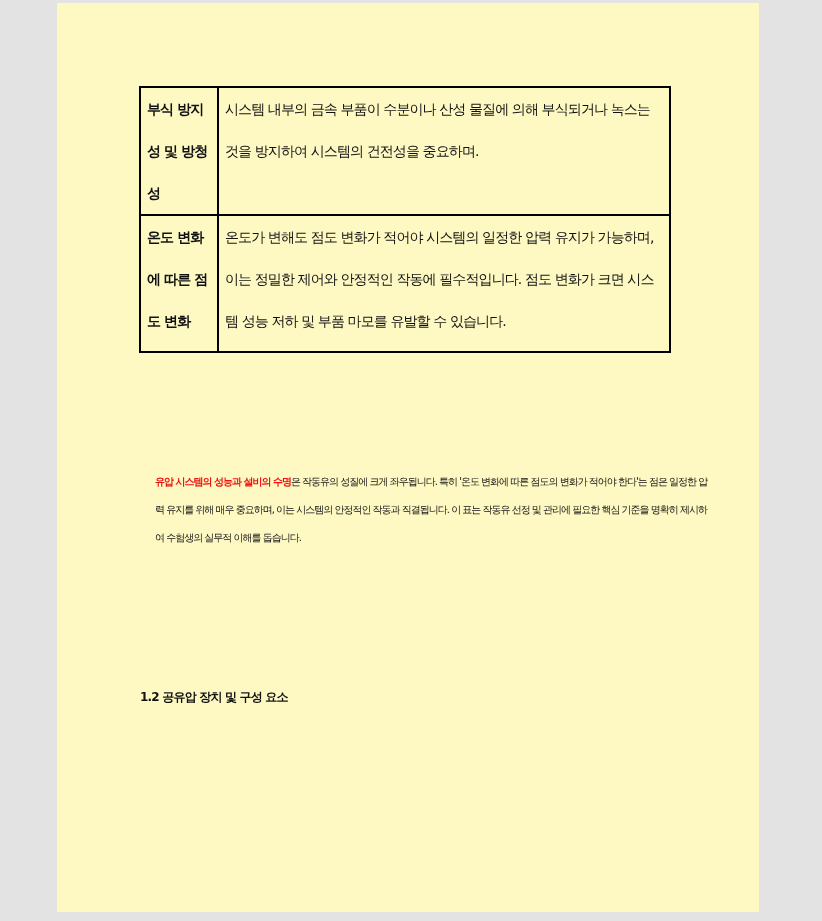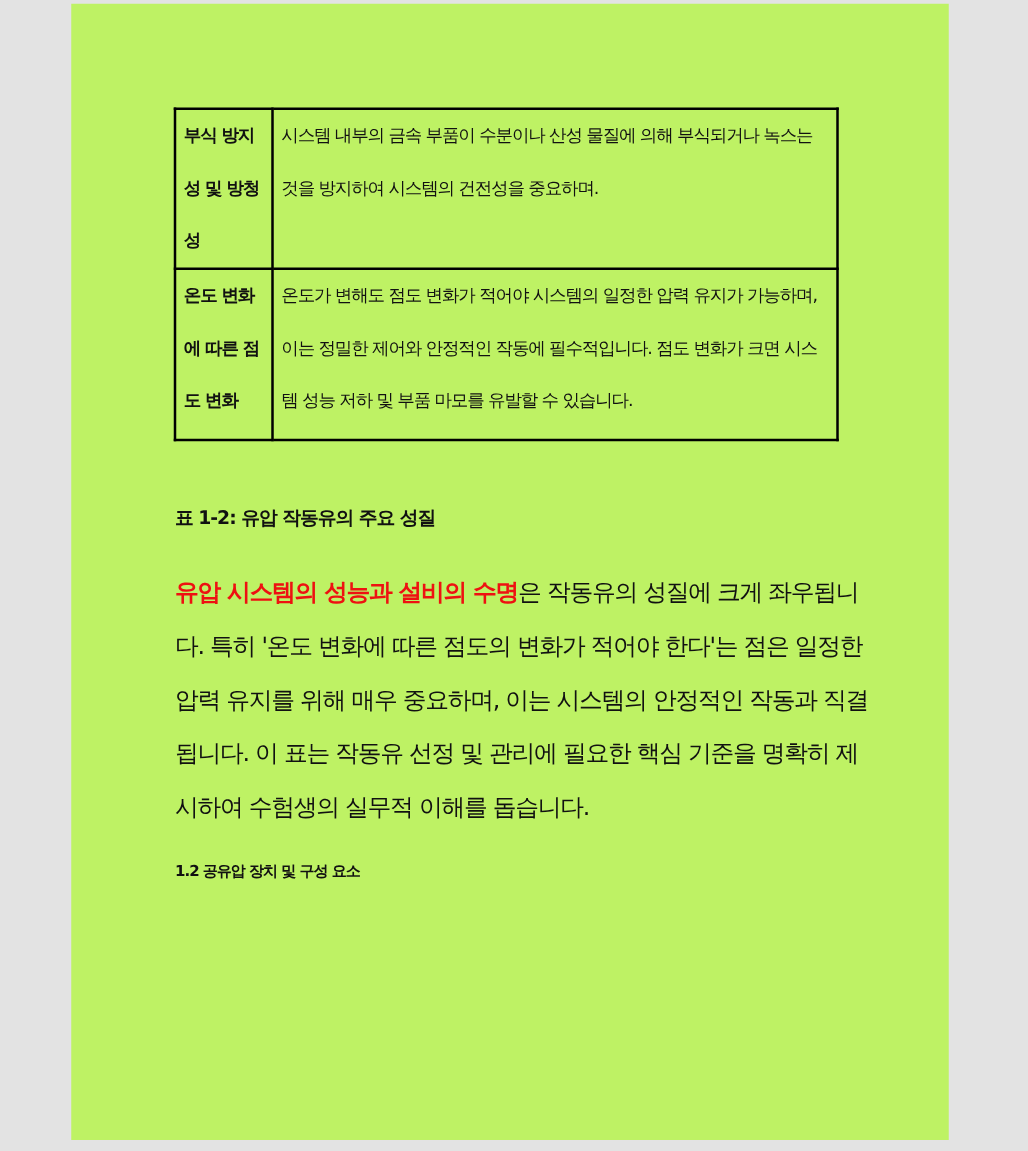--- a/index.html
+++ b/index.html
@@ -8,21 +8,21 @@
     background: #e3e3e3;
     position: relative;
     overflow: hidden;
     font-family: "DejaVu Sans", "Liberation Sans", sans-serif;
     color: #111;
   }
   .page {
     position: absolute;
     left: 57px; top: 3px;
     width: 702px; height: 909px;
-    background: #bef264;
+    background: #fef9c3;
   }
   .props-table {
     position: absolute;
     left: 82px; top: 83px;
     width: 532px;
     border-collapse: collapse;
     table-layout: fixed;
   }
   .props-table td {
     border: 2px solid #000;
@@ -45,24 +45,24 @@
     left: 83px; top: 402px;
     font-size: 15px;
     font-weight: bold;
     letter-spacing: -0.8px;
     margin: 0;
   }
   .para {
     position: absolute;
     left: 83px; top: 450px;
     width: 560px;
-    font-size: 19px;
+    font-size: 10px;
     letter-spacing: -1px;
-    line-height: 43px;
-    margin: 0;
+    line-height: 28px;
+    margin: 15px;
   }
   .para .hl { color: #ee1111; font-weight: bold; }
   .section-heading {
     position: absolute;
     left: 83px; top: 686px;
     font-size: 12px;
     font-weight: bold;
     letter-spacing: -0.8px;
     margin: 0;
   }
@@ -78,19 +78,18 @@
         <td class="key">부식 방지성 및 방청성</td>
         <td>시스템 내부의 금속 부품이 수분이나 산성 물질에 의해 부식되거나 녹스는 것을 방지하여 시스템의 건전성을 중요하며.</td>
       </tr>
       <tr class="r2">
         <td class="key">온도 변화에 따른 점도 변화</td>
         <td>온도가 변해도 점도 변화가 적어야 시스템의 일정한 압력 유지가 가능하며, 이는 정밀한 제어와 안정적인 작동에 필수적입니다. 점도 변화가 크면 시스템 성능 저하 및 부품 마모를 유발할 수 있습니다.</td>
       </tr>
     </tbody>
   </table>
 
-  <p class="caption">표 1-2: 유압 작동유의 주요 성질</p>
 
   <p class="para"><span class="hl">유압 시스템의 성능과 설비의 수명</span><span>은 작동유의 성질에 크게 좌우됩니다. 특히 '온도 변화에 따른 점도의 변화가 적어야 한다'는 점은 일정한 압력 유지를 위해 매우 중요하며, 이는 시스템의 안정적인 작동과 직결됩니다. 이 표는 작동유 선정 및 관리에 필요한 핵심 기준을 명확히 제시하여 수험생의 실무적 이해를 돕습니다.</span></p>
 
   <h2 class="section-heading">1.2 공유압 장치 및 구성 요소</h2>
 
 </div>
 
 </body></html>

